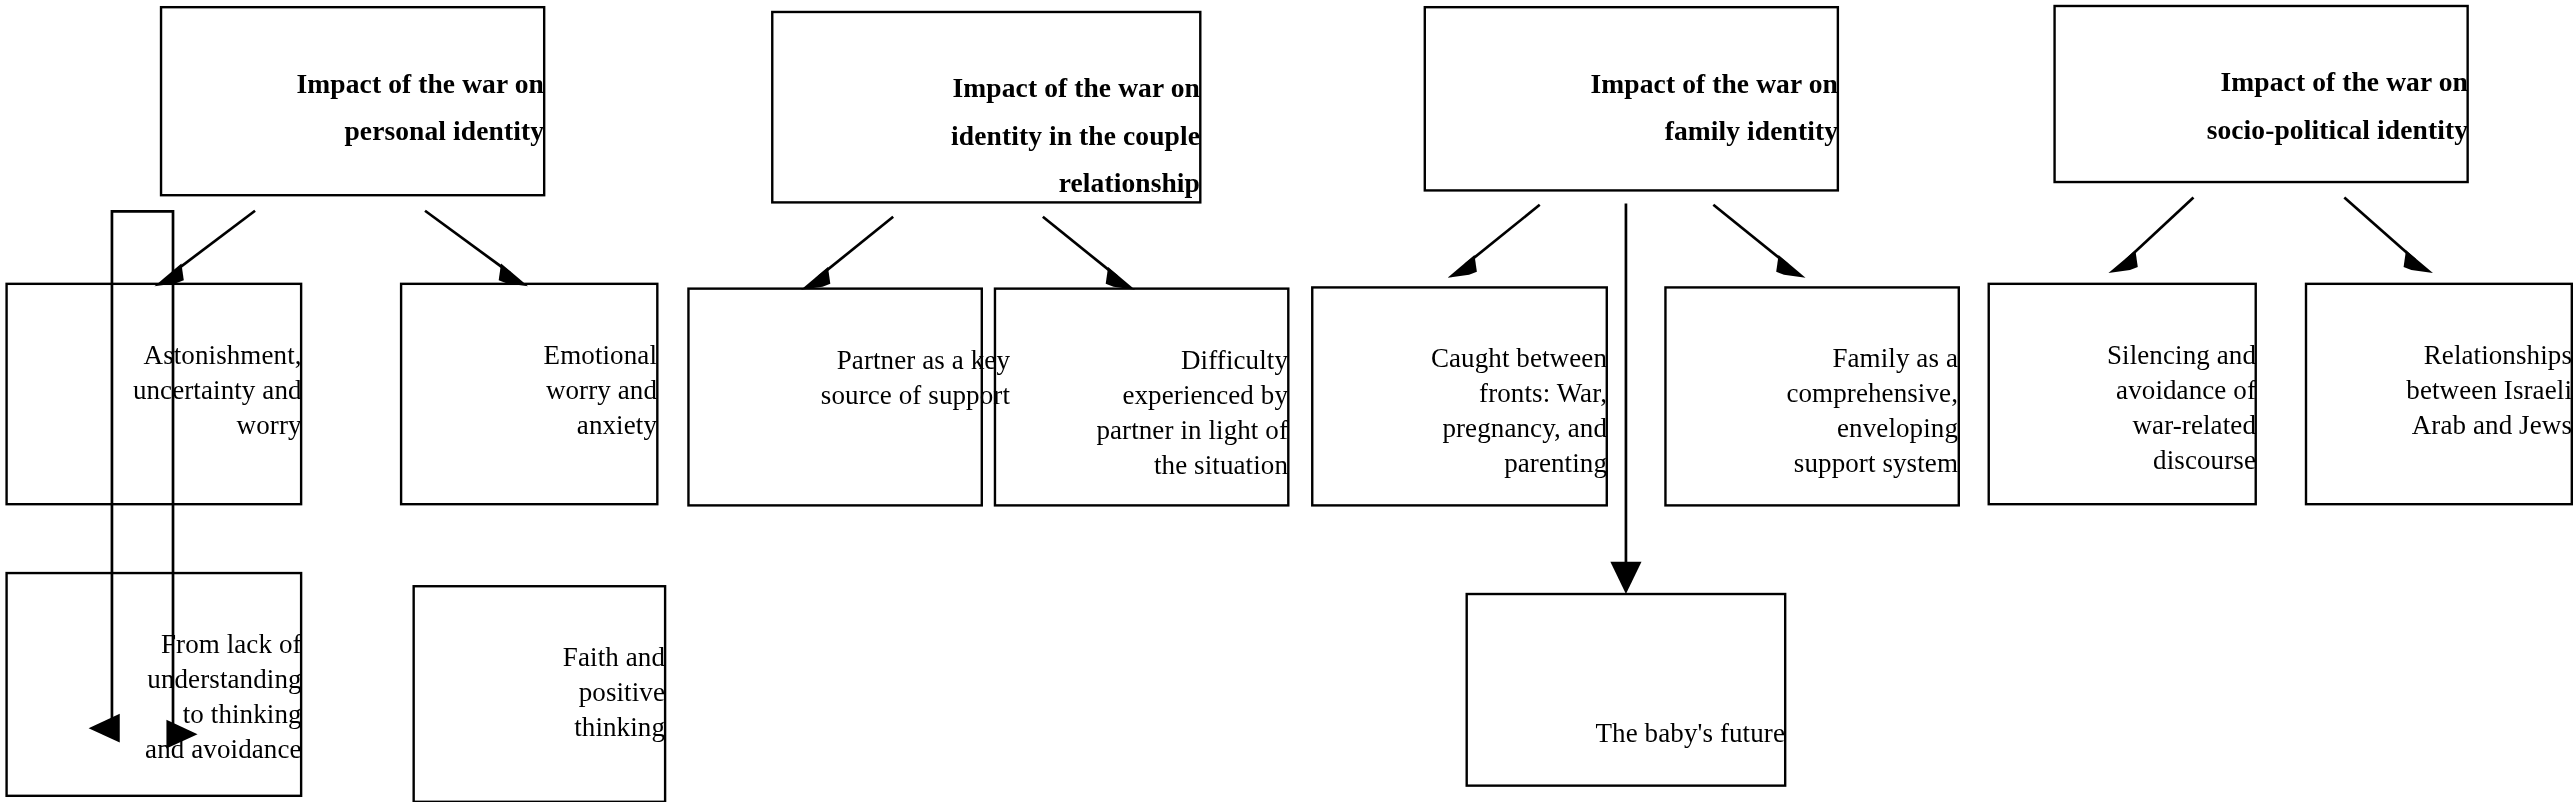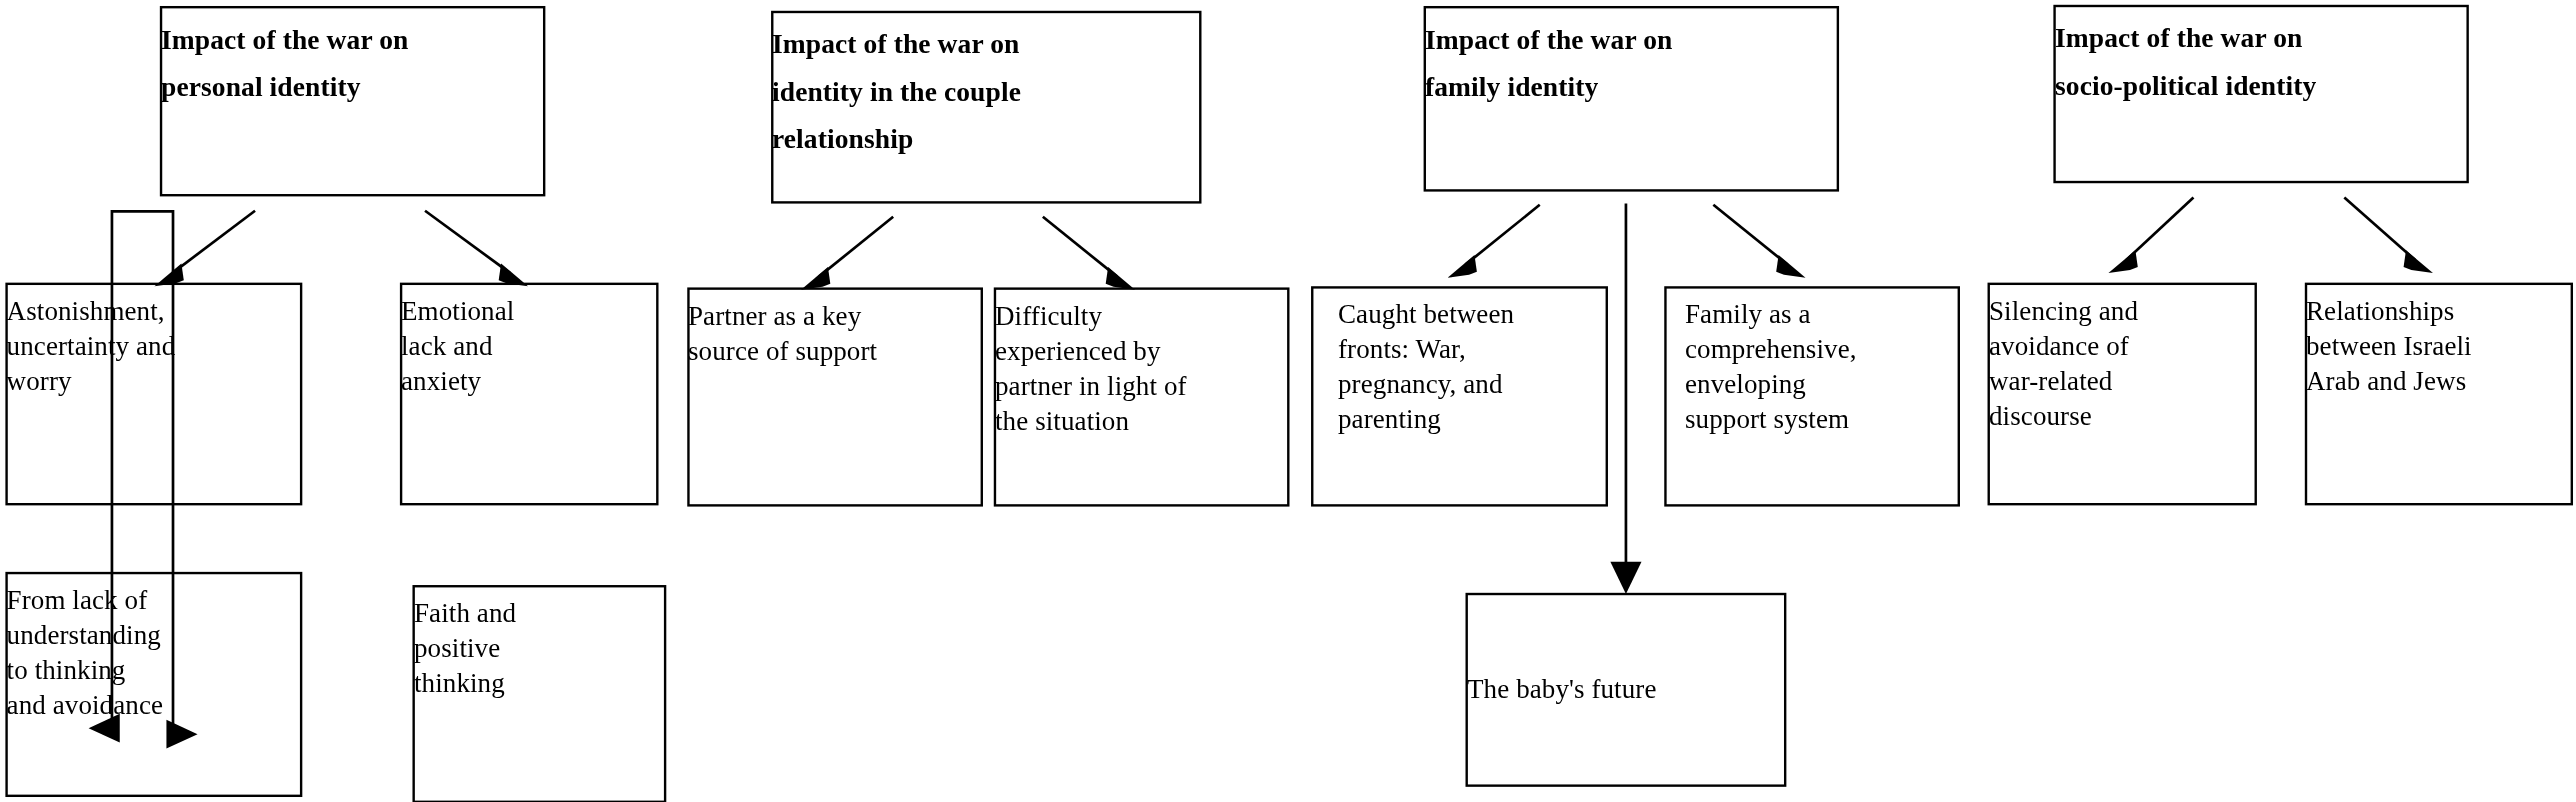--- a/index.html
+++ b/index.html
@@ -41,24 +41,25 @@
   }
   .arrow-head {
     fill: #000000;
     stroke: none;
   }
   .node-label {
     position: absolute;
     display: flex;
     align-items: center;
     justify-content: center;
-    text-align: left;
+    text-align: right;
     box-sizing: border-box;
     color: #000000;
     pointer-events: none;
+    margin-top: 44px;
   }
   .node-label .inner {
     width: 100%;
     display: block;
   }
   .root-label {
     font-weight: bold;
     font-size: 27.5px;
     line-height: 1.72;
     letter-spacing: 0.1px;
@@ -146,21 +147,21 @@
     <span class="inner">
       <span>Astonishment,</span><br>
       <span>uncertainty and</span><br>
       <span>worry</span>
     </span>
   </div>
 
   <div class="node-label leaf-label" style="left:401px; top:284px; width:256px; height:220px;">
     <span class="inner">
       <span>Emotional</span><br>
-      <span>lack and</span><br>
+      <span>worry and</span><br>
       <span>anxiety</span>
     </span>
   </div>
 
   <div class="node-label leaf-label" style="left:6.6px; top:573px; width:295px; height:223px;">
     <span class="inner">
       <span>From lack of</span><br>
       <span>understanding</span><br>
       <span>to thinking</span><br>
       <span>and avoidance</span>

